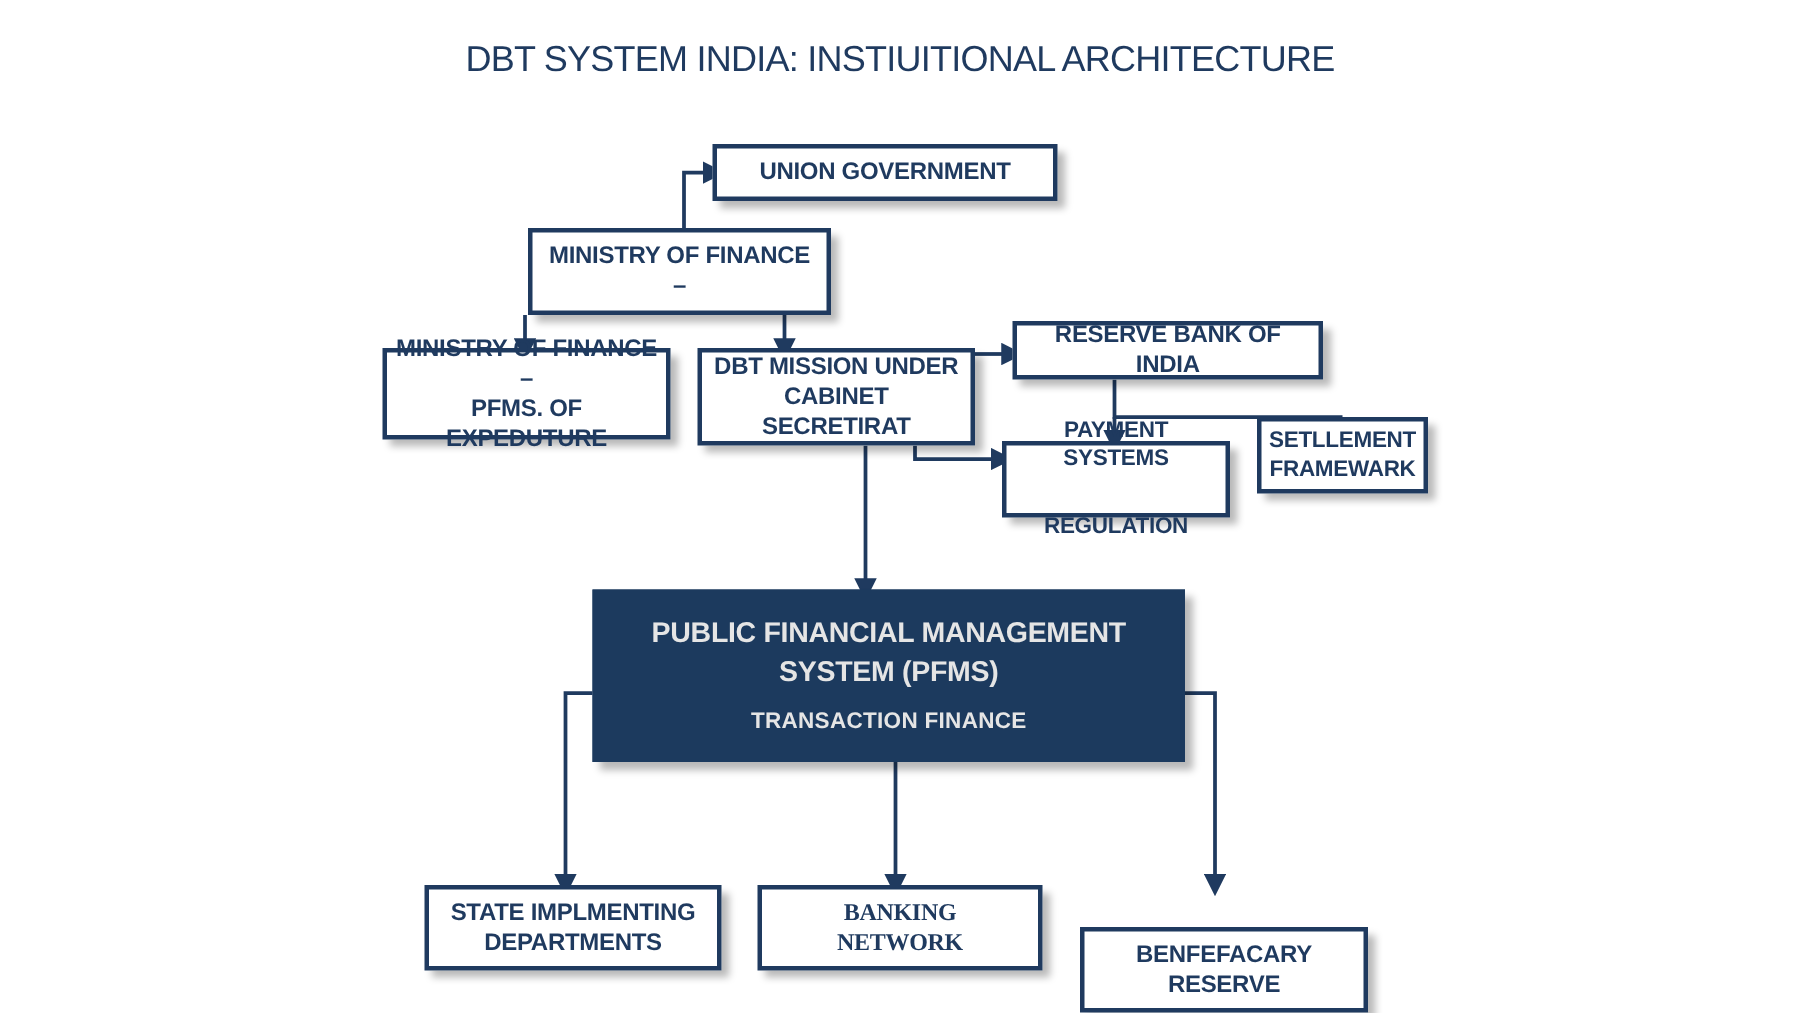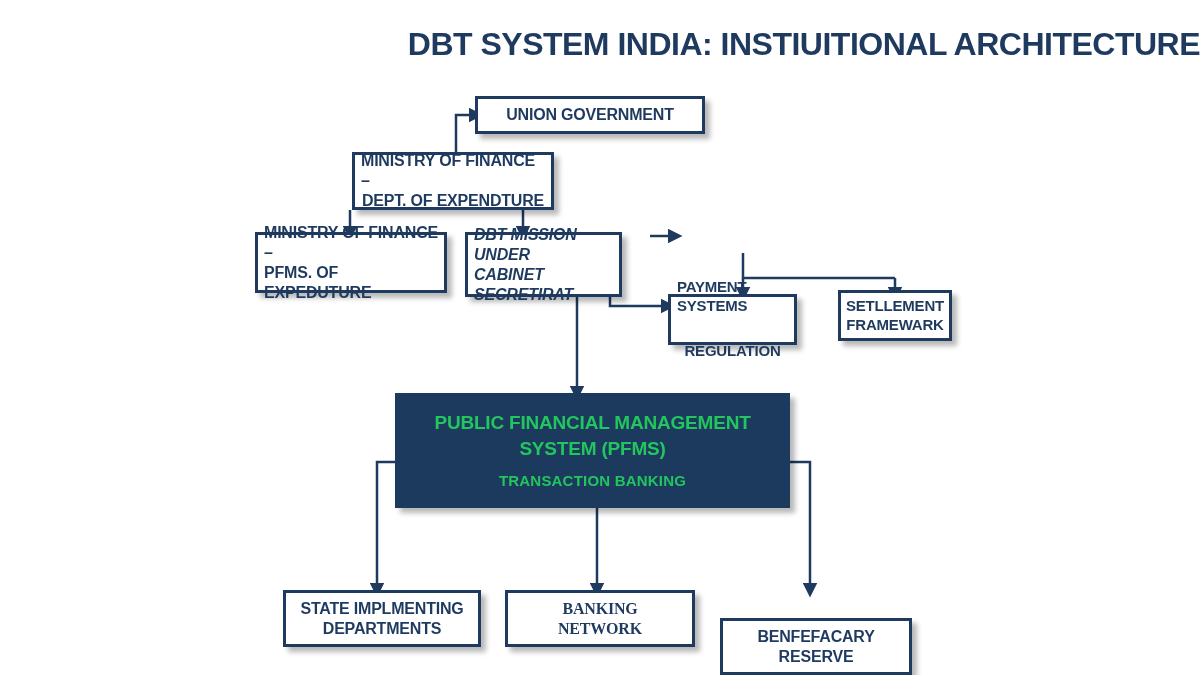--- a/index.html
+++ b/index.html
@@ -11,66 +11,67 @@
     overflow: hidden;
   }
   :root {
     --navy: #1f3a5f;
     --fill: #1c3a5e;
   }
   .canvas { position: relative; width: 1200px; height: 675px; background: #ffffff; }
 
   .title {
     position: absolute; top: 26px; left: 0; width: 100%;
-    text-align: right;
-    font-size: 32px; font-weight: bold;
+    text-align: center;
+    font-size: 24px; font-weight: normal;
     color: var(--navy);
     letter-spacing: -0.5px;
   }
 
   svg.connectors { position: absolute; left: 0; top: 0; width: 1200px; height: 675px; }
   .connector { fill: none; stroke: var(--navy); stroke-width: 2.5; }
   .arrowhead { fill: var(--navy); }
 
   .node {
     position: absolute;
     background: #ffffff;
     border: 3px solid var(--navy);
     box-shadow: 5px 5px 5px rgba(0,0,0,0.28);
     display: flex; flex-direction: column;
     align-items: center; justify-content: center;
+    text-align: center;
     color: var(--navy);
     font-weight: bold;
     line-height: 1.25;
     font-size: 16px;
     letter-spacing: -0.2px;
     padding: 2px 6px;
   }
   .node.small { font-size: 15px; }
   .node.filled {
     background: var(--fill);
     border-color: var(--fill);
-    color: #22c55e;
+    color: #e5e5e5;
     font-size: 19px;
     line-height: 1.35;
   }
   .node.filled .sub {
     font-size: 15px;
     margin-top: 9px;
     letter-spacing: 0.2px;
   }
 
   
   .n-union   { left: 475px; top: 96px;  width: 230px; height: 38px; }
   .n-mof1    { left: 352px; top: 152px; width: 202px; height: 58px; }
   .n-mof2    { left: 255px; top: 232px; width: 192px; height: 61px; }
-  .n-dbt     { left: 465px; top: 232px; width: 157px; height: 65px; font-style: italic; }
+  .n-dbt     { left: 465px; top: 232px; width: 185px; height: 65px; }
   .n-rbi     { left: 675px; top: 214px; width: 207px; height: 39px; }
-  .n-pay     { left: 668px; top: 294px; width: 129px; height: 51px; gap: 26px; }
-  .n-settle  { left: 838px; top: 290px; width: 114px; height: 51px; }
+  .n-pay     { left: 668px; top: 294px; width: 152px; height: 51px; gap: 26px; }
+  .n-settle  { left: 838px; top: 278px; width: 114px; height: 51px; }
   .n-pfms    { left: 395px; top: 393px; width: 395px; height: 115px; }
   .n-state   { left: 283px; top: 590px; width: 198px; height: 57px; }
   .n-bank    { left: 505px; top: 590px; width: 190px; height: 57px; font-family: Liberation Serif, serif; }
   .n-benef   { left: 720px; top: 590px; width: 192px; height: 57px; margin-top: 28px; }
 </style>
 </head>
 <body>
 
 <div class="canvas">
 
@@ -105,48 +106,50 @@
 
     <polyline class="connector" points="790,462 810,462 810,584" marker-end="url(#arrow)"></polyline>
   </svg>
 
   <div class="node n-union">
     <span>UNION GOVERNMENT</span>
   </div>
 
   <div class="node n-mof1">
     <span>MINISTRY OF FINANCE –</span>
-    <span>DEPT. OF EXPENDTURE</span>
   </div>
 
   <div class="node n-mof2">
     <span>MINISTRY OF FINANCE –</span>
     <span>PFMS. OF EXPEDUTURE</span>
   </div>
 
   <div class="node n-dbt">
     <span>DBT MISSION UNDER</span>
     <span>CABINET SECRETIRAT</span>
   </div>
 
+  <div class="node n-rbi">
+    <span>RESERVE BANK OF INDIA</span>
+  </div>
 
   <div class="node n-pay small">
     <span>PAYMENT SYSTEMS</span>
     <span>REGULATION</span>
   </div>
 
   <div class="node n-settle small">
     <span>SETLLEMENT</span>
     <span>FRAMEWARK</span>
   </div>
 
   <div class="node n-pfms filled">
     <span>PUBLIC FINANCIAL MANAGEMENT</span>
     <span>SYSTEM (PFMS)</span>
-    <span class="sub">TRANSACTION BANKING</span>
+    <span class="sub">TRANSACTION FINANCE</span>
   </div>
 
   <div class="node n-state">
     <span>STATE IMPLMENTING</span>
     <span>DEPARTMENTS</span>
   </div>
 
   <div class="node n-bank">
     <span>BANKING</span>
     <span>NETWORK</span>

